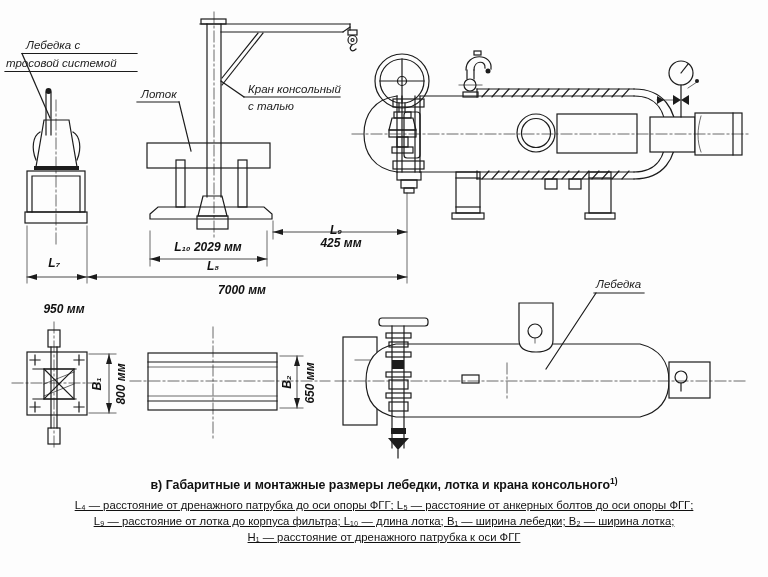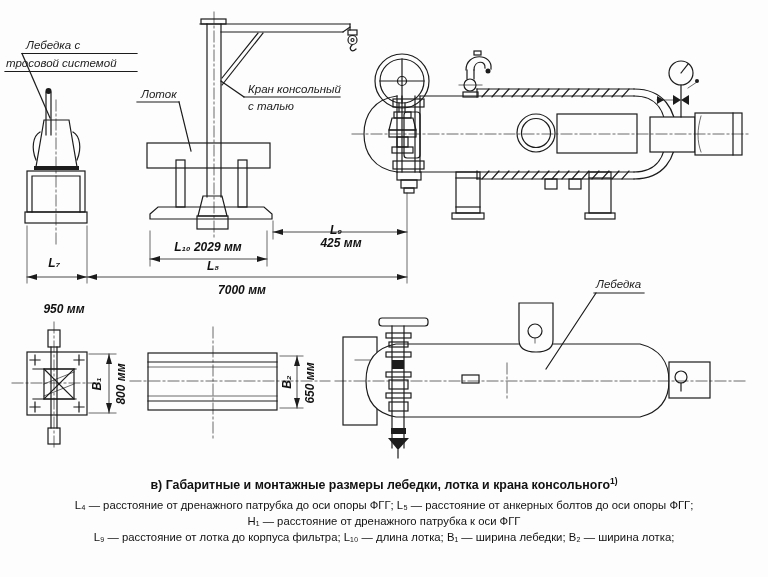--- a/index.html
+++ b/index.html
@@ -25,21 +25,21 @@
     white-space:nowrap;transform:translate(-50%,-50%);color:#111;
   }
   .dimlbl.rot{transform:translate(-50%,-50%) rotate(-90deg);}
   .caption{
     position:absolute;left:0;right:0;top:476px;text-align:center;
     font-size:12.4px;color:#111;font-weight:bold;
   }
   .caption sup{font-size:8.5px;}
   .legend{
     position:absolute;left:4px;right:4px;top:498px;text-align:center;
-    font-size:11.3px;line-height:15.8px;color:#111;
+    font-size:11.3px;line-height:15.8px;color:#111;text-decoration:underline;
   }
 </style>
 </head>
 <body>
 
 <div class="stage">
 
 <svg class="art" width="768" height="577" viewBox="0 0 768 577">
   <defs>
     <pattern id="dots" width="4.6" height="4.4" patternUnits="userSpaceOnUse">
@@ -305,17 +305,17 @@
   <div class="dimlbl rot" style="left:121px;top:384px;">800 мм</div>
   <div class="dimlbl rot" style="left:287px;top:382px;">B₂</div>
   <div class="dimlbl rot" style="left:310px;top:383px;">650 мм</div>
 
   <div class="caption">
     <span>в) Габаритные и монтажные размеры лебедки, лотка и крана консольного</span><sup>1)</sup>
   </div>
 
   <div class="legend">
     <div>L₄ — расстояние от дренажного патрубка до оси опоры ФГГ; L₅ — расстояние от анкерных болтов до оси опоры ФГГ;</div>
+    <div>L₉ — расстояние от лотка до корпуса фильтра; L₁₀ — длина лотка; B₁ — ширина лебедки; B₂ — ширина лотка;</div>
     <div>H₁ — расстояние от дренажного патрубка к оси ФГГ</div>
-    <div>L₉ — расстояние от лотка до корпуса фильтра; L₁₀ — длина лотка; B₁ — ширина лебедки; B₂ — ширина лотка;</div>
   </div>
 
 </div>
 
 </body></html>

